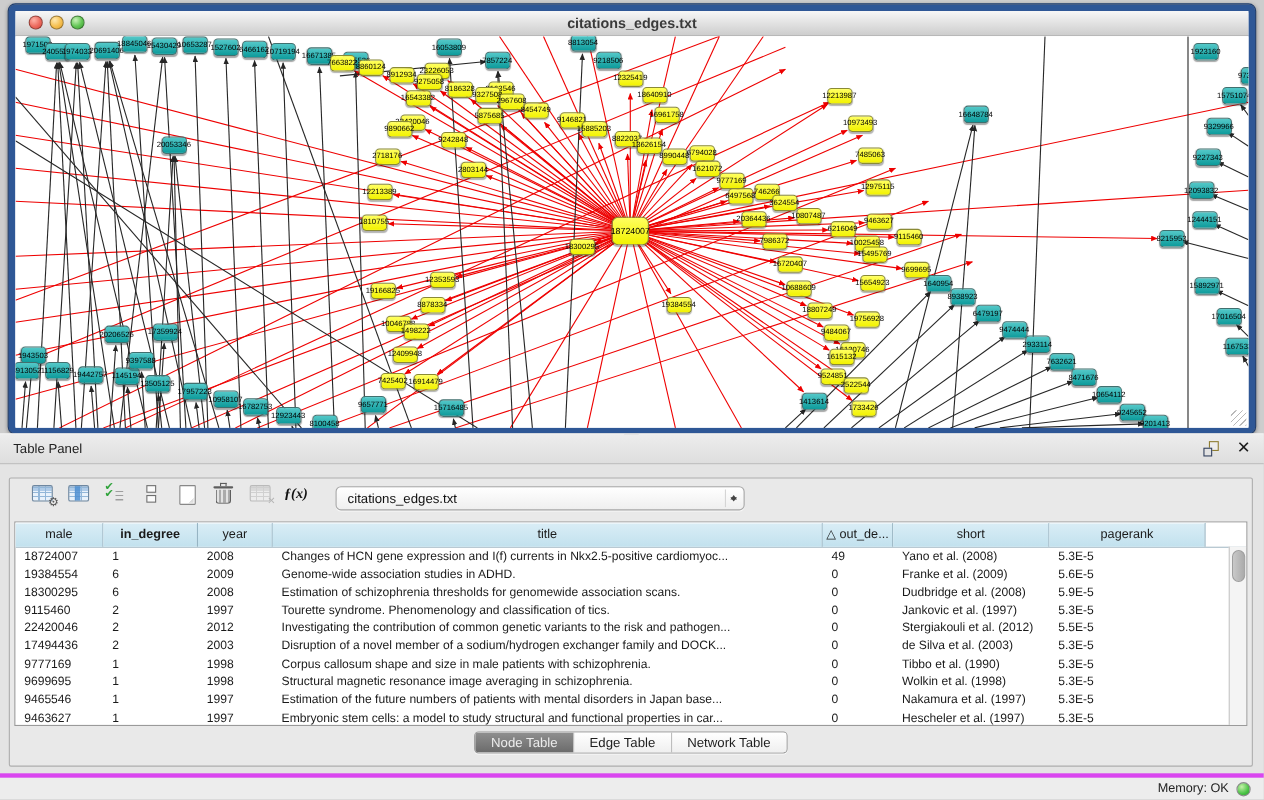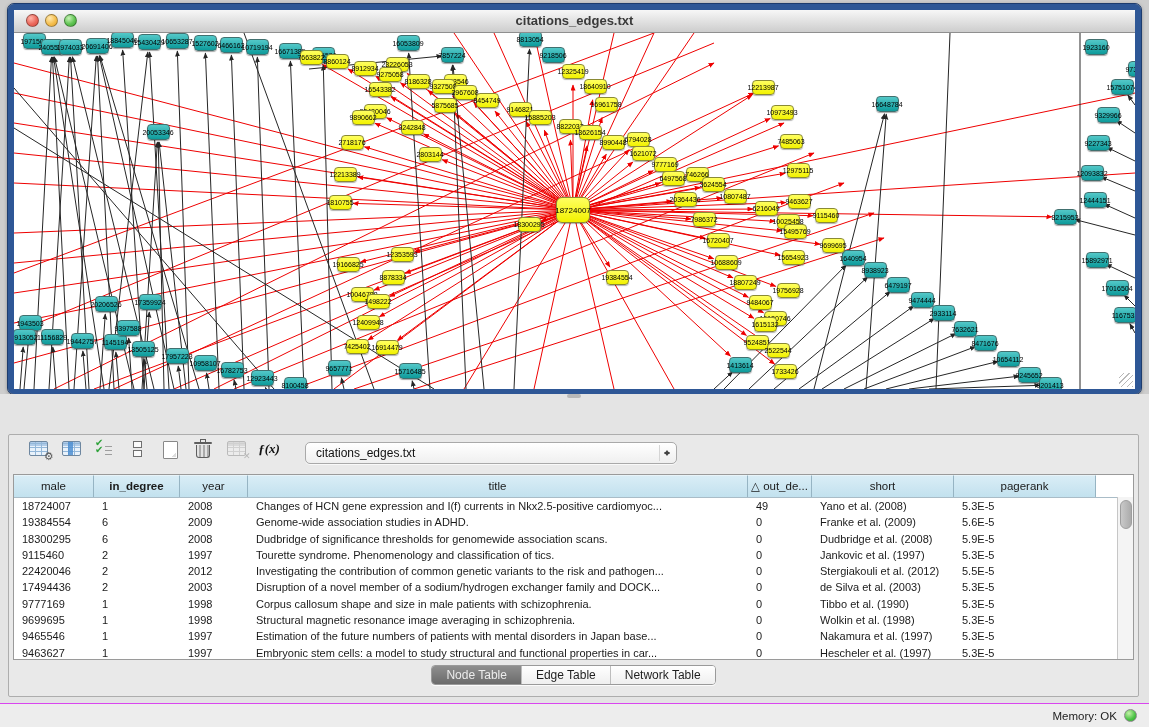--- a/index.html
+++ b/index.html
@@ -97,21 +97,21 @@
 
   .tabsrow{text-align:center;margin-top:5px;}
   .seg{display:inline-flex;border:1px solid #9A9A9A;border-radius:4px;overflow:hidden;background:#FDFDFD;
        box-shadow:0 1px 0 rgba(255,255,255,.8);}
   .segb{padding:2px 14px;font-size:12px;color:#1E1E1E;border-left:1px solid #BDBDBD;cursor:pointer;
         background:linear-gradient(#FFFFFF,#EFEFEF);}
   .segb:first-child{border-left:none;}
   .segb.active{background:linear-gradient(#8F8F8F,#6B6B6B);color:#ECECEC;}
 
   .statusbar{position:absolute;left:0;top:703px;width:1149px;height:24px;background:#EDEDED;
-             border-top:1px solid #d946ef;display:flex;align-items:center;justify-content:flex-end;
+             border-top:4px solid #d946ef;display:flex;align-items:center;justify-content:flex-end;
              padding-right:12px;box-sizing:border-box;font-size:11.5px;color:#222;}
   .memdot{width:13px;height:13px;border-radius:50%;margin-left:7px;border:1px solid #8A8A8A;box-sizing:border-box;
           background:radial-gradient(circle at 35% 30%,#C4F2A8,#49C244 60%,#2E9E2E);}
 </style>
 </head>
 <body>
 
 <div class="page">
 
   <div class="frame">
@@ -431,20 +431,26 @@
         <div class="gn y" style="left: 336.5px; top: 254px;">10046788</div>
         <div class="gn y" style="left: 352.5px; top: 261px;">1498222</div>
         <div class="gn y" style="left: 342.5px; top: 282px;">12409948</div>
         <div class="gn y" style="left: 331.5px; top: 306px;">7425402</div>
         <div class="gn y" style="left: 361.5px; top: 307px;">16914479</div>
       </div>
   </div>
 
   <div class="tpanel">
     <div class="split"></div>
+    <div class="phead">
+      <span>Table Panel</span>
+      <span class="sp"></span>
+      <span class="dock"></span>
+      <span class="pclose">✕</span>
+    </div>
 
     <div class="pbox">
       <div class="ptools">
         <div id="tbicons" style="display:flex;align-items:center;">
             <div class="tpbtn">
               <span class="ic ic-table-options"></span>
             </div>
             <div class="tpbtn">
               <span class="ic ic-column-visibility"></span>
             </div>
@@ -504,21 +510,21 @@
               <div class="td" style="width: 68px;">2009</div>
               <div class="td" style="width: 500px;">Genome-wide association studies in ADHD.</div>
               <div class="td" style="width: 64px;">0</div>
               <div class="td" style="width: 142px;">Franke et al. (2009)</div>
               <div class="td" style="width: 142px;">5.6E-5</div>
             </div>
             <div class="trow">
               <div class="td" style="width: 80px;">18300295</div>
               <div class="td" style="width: 86px;">6</div>
               <div class="td" style="width: 68px;">2008</div>
-              <div class="td" style="width: 500px;">Dudbridge of significance thresholds for genomewide association scans.</div>
+              <div class="td" style="width: 500px;">Estimation of schizophrenia thresholds for genomewide association scans.</div>
               <div class="td" style="width: 64px;">0</div>
               <div class="td" style="width: 142px;">Dudbridge et al. (2008)</div>
               <div class="td" style="width: 142px;">5.9E-5</div>
             </div>
             <div class="trow">
               <div class="td" style="width: 80px;">9115460</div>
               <div class="td" style="width: 86px;">2</div>
               <div class="td" style="width: 68px;">1997</div>
               <div class="td" style="width: 500px;">Tourette syndrome. Phenomenology and classification of tics.</div>
               <div class="td" style="width: 64px;">0</div>

